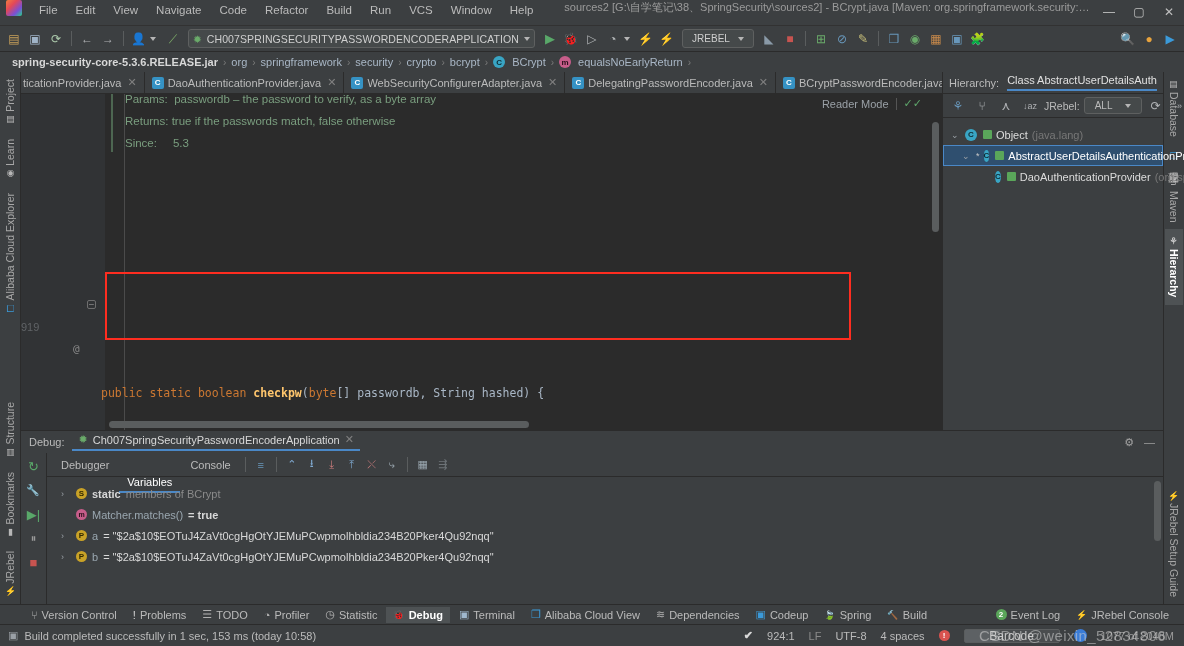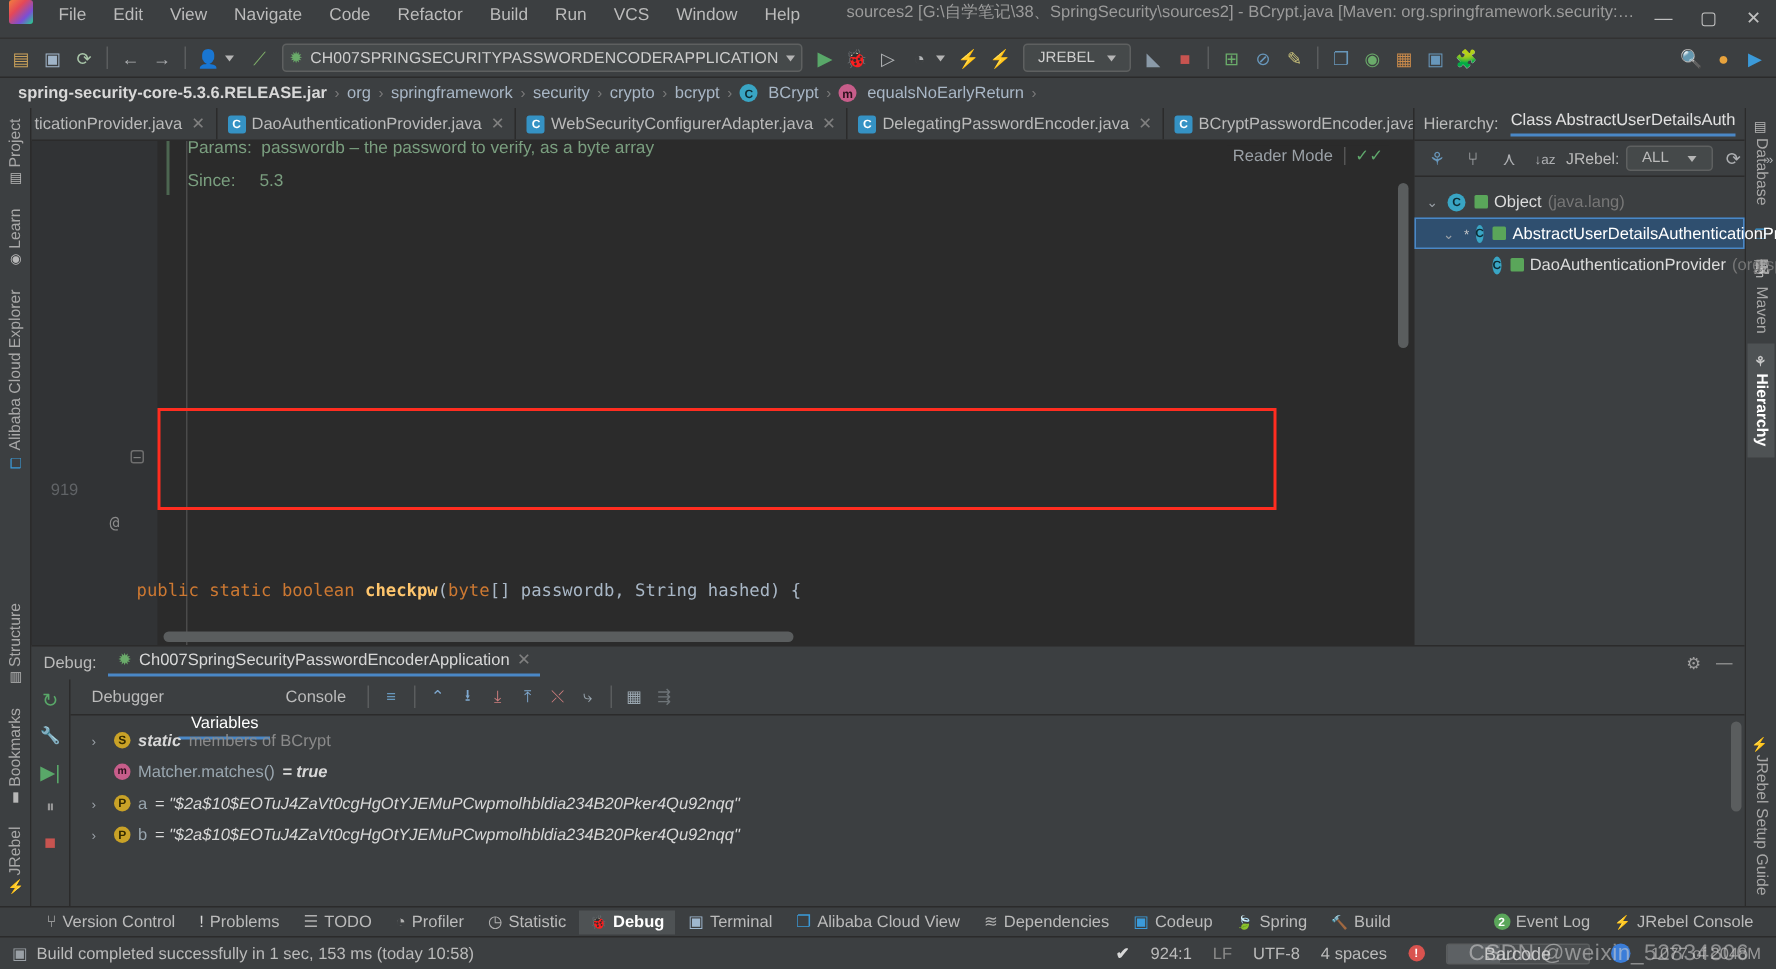--- a/index.html
+++ b/index.html
@@ -119,30 +119,30 @@
     position: absolute; left: 0; top: 0; bottom: 0; width: 84px; background: #313335;
     border-right: 0;
   }
   .code-lines {
     position: absolute; left: 0; top: 0; right: 0; bottom: 0;
     font-family: "DejaVu Sans Mono", monospace; font-size: 11.5px; line-height: 22px;
     white-space: pre;
   }
   .ln-row { position: relative; height: 22px; }
   .ln-num {
-    position: absolute; left: 0; width: 44px; text-align: center; color: #606366; font-size: 11px;
+    position: absolute; left: 0; width: 44px; text-align: left; color: #606366; font-size: 11px;
     font-family: "Liberation Sans", sans-serif; line-height: 22px;
   }
   .ln-at { position: absolute; left: 52px; color: #8a8a8a; font-size: 11px; line-height: 22px;}
   .fold {
     position: absolute; left: 66px; top: 6px; width: 9px; height: 9px;
     border: 1px solid #6e6e6e; border-radius: 2px; color: #9a9a9a; font-size: 8px;
     line-height: 7px; text-align: center;
   }
-  .ln-txt { position: absolute; left: 70px; color: #a9b7c6; line-height: 22px; }
+  .ln-txt { position: absolute; left: 80px; color: #a9b7c6; line-height: 22px; }
   .vline { position: absolute; left: 103px; top: 0; bottom: 0; width: 1px; background: #4b4b4b; }
 
   
   .javadoc {
     position: absolute; left: 84px; top: 0; right: 0; color: #7a9e7f;
     font-family: "Liberation Sans", sans-serif; font-size: 11.5px;
   }
   .javadoc .jd-line { height: 22px; line-height: 22px; padding-left: 20px; white-space: pre; }
   .jd-bar { position: absolute; left: 6px; top: 2px; bottom: 2px; width: 2px; background: #4d6651; }
 
@@ -226,21 +226,21 @@
   .dbg-tb-ico { width: 18px; height: 18px; display: flex; align-items:center; justify-content:center; font-size: 11px; color: #a7b3bf; }
   .var-list { padding: 6px 0; font-size: 11px; }
   .var-row { height: 21px; display: flex; align-items: center; gap: 5px; padding-left: 14px; white-space: nowrap; }
   .badge-s { width: 11px; height: 11px; border-radius: 50%; background: #c9a227; color: #332a00;
     font-size: 8px; font-weight: bold; display: inline-flex; align-items: center; justify-content: center; flex: none;}
   .badge-p { width: 11px; height: 11px; border-radius: 50%; background: #c9a227; color: #332a00;
     font-size: 8px; font-weight: bold; display: inline-flex; align-items: center; justify-content: center; flex: none;}
   .badge-m { width: 11px; height: 11px; border-radius: 50%; background: #c75d8a; color: #2b0f1b;
     font-size: 7px; font-weight: bold; display: inline-flex; align-items: center; justify-content: center; flex: none;}
   .vname { color: #9aa7b0; }
-  .vval { color: #d8d8d8; font-style: italic; }
+  .vval { color: #d8d8d8; }
   .vmeta { color: #8a8a8a; }
   .dbg-scroll { position: absolute; right: 2px; top: 28px; width: 7px; height: 60px; background: #5a5d5e; border-radius: 4px; }
 
   
   .toolwin-bar {
     position: absolute; left: 0; right: 0; bottom: 22px; height: 20px; background: #3c3f41;
     display: flex; align-items: center; padding-left: 24px; gap: 2px; font-size: 11px;
     border-top: 1px solid #2b2b2b;
   }
   .tw-item { display: flex; align-items: center; gap: 4px; padding: 2px 7px; color: #bbbbbb; white-space: nowrap; }
@@ -442,20 +442,21 @@
 
     </div>
 
     <div class="code-area">
       <div class="gutter"></div>
       <div class="vline"></div>
 
       <div class="javadoc" style="top:-6px;">
         <div class="jd-bar"></div>
         <div class="jd-line">Params:  passwordb – the password to verify, as a byte array</div>
+        <div class="jd-line">Returns: true if the passwords match, false otherwise</div>
         <div class="jd-line">Since:     5.3</div>
       </div>
 
       <div class="code-lines" style="top:112px">
 
         
         <div class="ln-row">
           <span class="ln-num">919</span>
           <span class="ln-at">@</span>
           <span class="fold">–</span>

